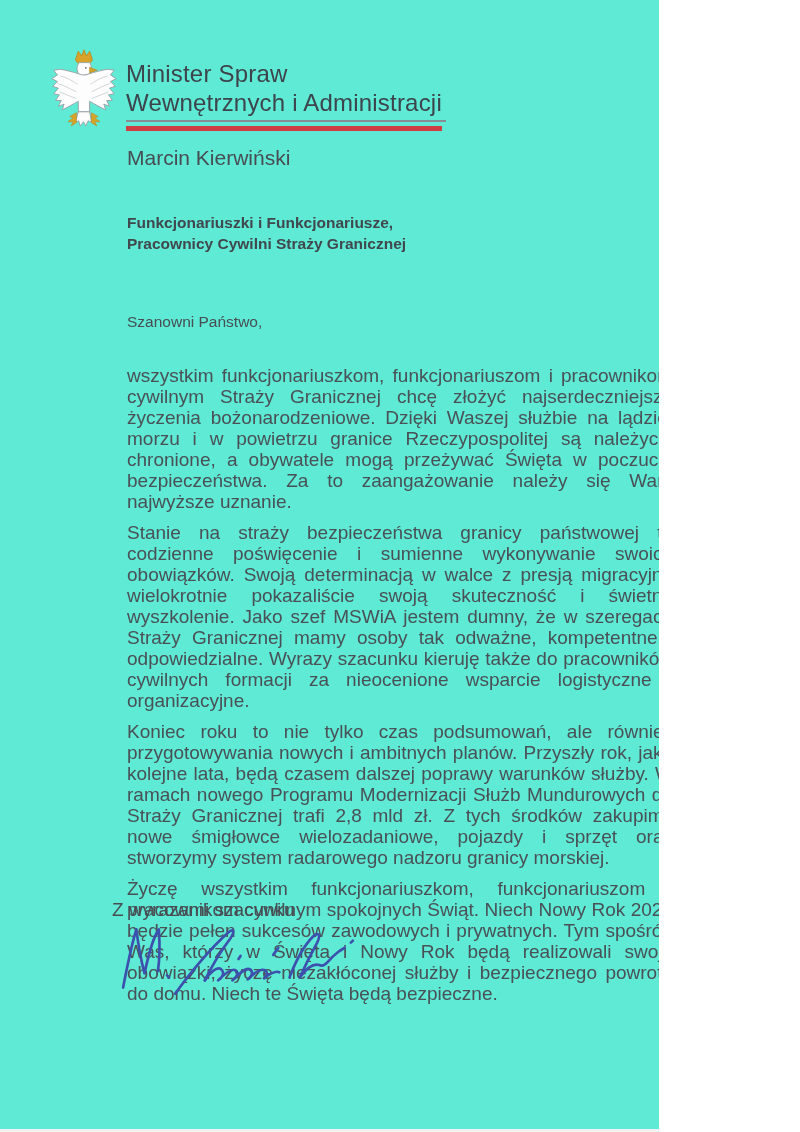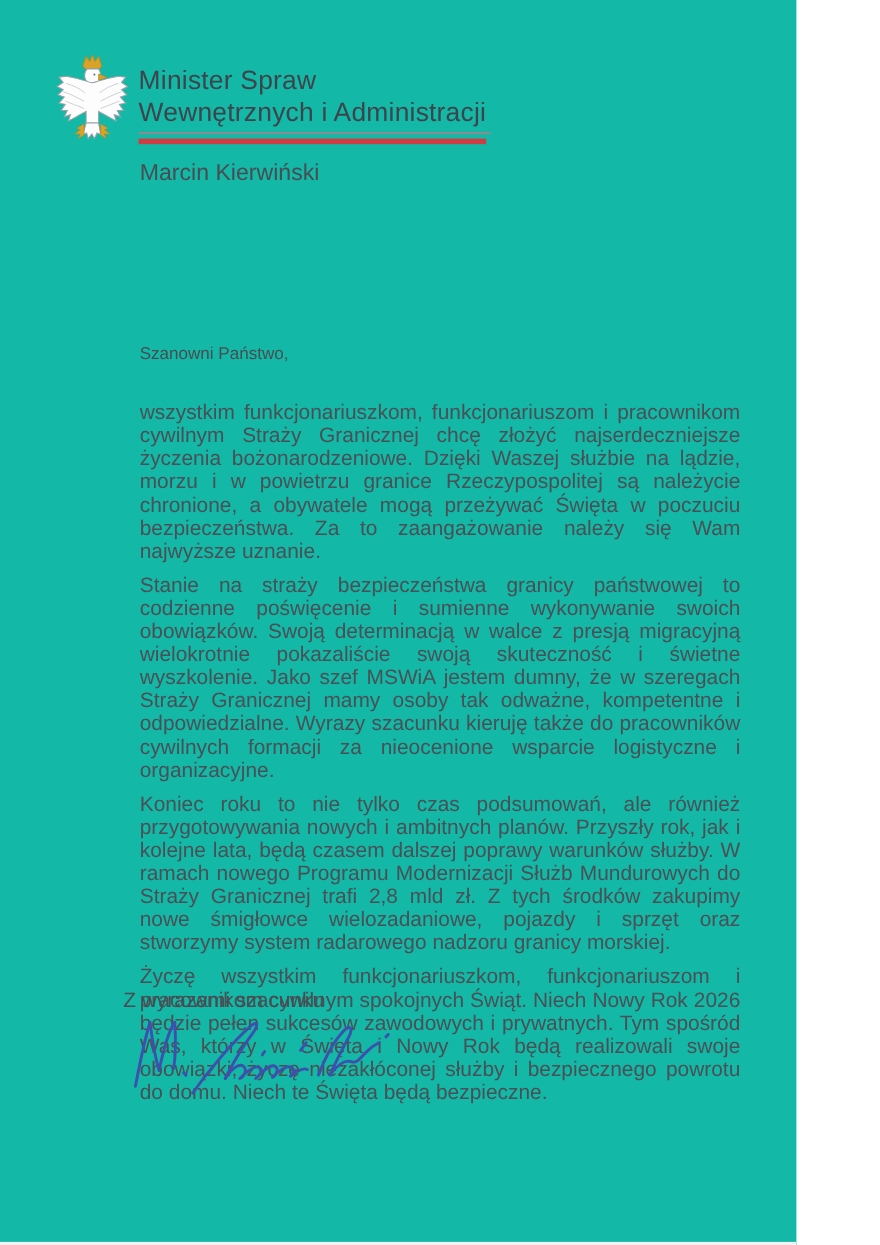--- a/index.html
+++ b/index.html
@@ -1,17 +1,17 @@
 <!DOCTYPE html>
 <html><head>
 <meta charset="utf-8">
 <style>
   html,body{margin:0;padding:0;background:#ffffff;}
   .page{
-    position:relative;width:724px;height:1132px;background:#14b8a6;overflow:hidden;
+    position:relative;width:659px;height:1132px;background:#5eead4;overflow:hidden;
     font-family:"Liberation Sans","DejaVu Sans",sans-serif;
   }
   .emblem{position:absolute;left:48px;top:45px;width:70px;height:92px;}
   .ministry-title{
     position:absolute;left:126px;top:59px;
     font-size:24px;line-height:29px;color:#3d444b;letter-spacing:0.2px;
   }
   .flag-line{position:absolute;left:126px;top:120px;width:320px;height:2px;background:#878d93;}
   .flag-red{position:absolute;left:126px;top:126px;width:316px;height:5px;background:#cf3c41;}
   .minister-name{position:absolute;left:127px;top:146px;font-size:21px;color:#474d53;}
@@ -66,20 +66,24 @@
   <div class="ministry-title">
     <div>Minister Spraw</div>
     <div>Wewnętrznych i Administracji</div>
   </div>
 
   <div class="flag-line"></div>
   <div class="flag-red"></div>
 
   <div class="minister-name">Marcin Kierwiński</div>
 
+  <div class="addressee">
+    <div>Funkcjonariuszki i Funkcjonariusze,</div>
+    <div>Pracownicy Cywilni Straży Granicznej</div>
+  </div>
 
   <div class="salutation">Szanowni Państwo,</div>
 
   <div class="bodytext">
     <p>wszystkim funkcjonariuszkom, funkcjonariuszom i pracownikom cywilnym Straży Granicznej chcę złożyć najserdeczniejsze życzenia bożonarodzeniowe. Dzięki Waszej służbie na lądzie, morzu i w powietrzu granice Rzeczypospolitej są należycie chronione, a obywatele mogą przeżywać Święta w poczuciu bezpieczeństwa. Za to zaangażowanie należy się Wam najwyższe uznanie.</p>
     <p>Stanie na straży bezpieczeństwa granicy państwowej to codzienne poświęcenie i sumienne wykonywanie swoich obowiązków. Swoją determinacją w walce z presją migracyjną wielokrotnie pokazaliście swoją skuteczność i świetne wyszkolenie. Jako szef MSWiA jestem dumny, że w szeregach Straży Granicznej mamy osoby tak odważne, kompetentne i odpowiedzialne. Wyrazy szacunku kieruję także do pracowników cywilnych formacji za nieocenione wsparcie logistyczne i organizacyjne.</p>
     <p>Koniec roku to nie tylko czas podsumowań, ale również przygotowywania nowych i ambitnych planów. Przyszły rok, jak i kolejne lata, będą czasem dalszej poprawy warunków służby. W ramach nowego Programu Modernizacji Służb Mundurowych do Straży Granicznej trafi 2,8 mld zł. Z tych środków zakupimy nowe śmigłowce wielozadaniowe, pojazdy i sprzęt oraz stworzymy system radarowego nadzoru granicy morskiej.</p>
     <p>Życzę wszystkim funkcjonariuszkom, funkcjonariuszom i pracownikom cywilnym spokojnych Świąt. Niech Nowy Rok 2026 będzie pełen sukcesów zawodowych i prywatnych. Tym spośród Was, którzy w Święta i Nowy Rok będą realizowali swoje obowiązki, życzę niezakłóconej służby i bezpiecznego powrotu do domu. Niech te Święta będą bezpieczne.</p>
   </div>
 

